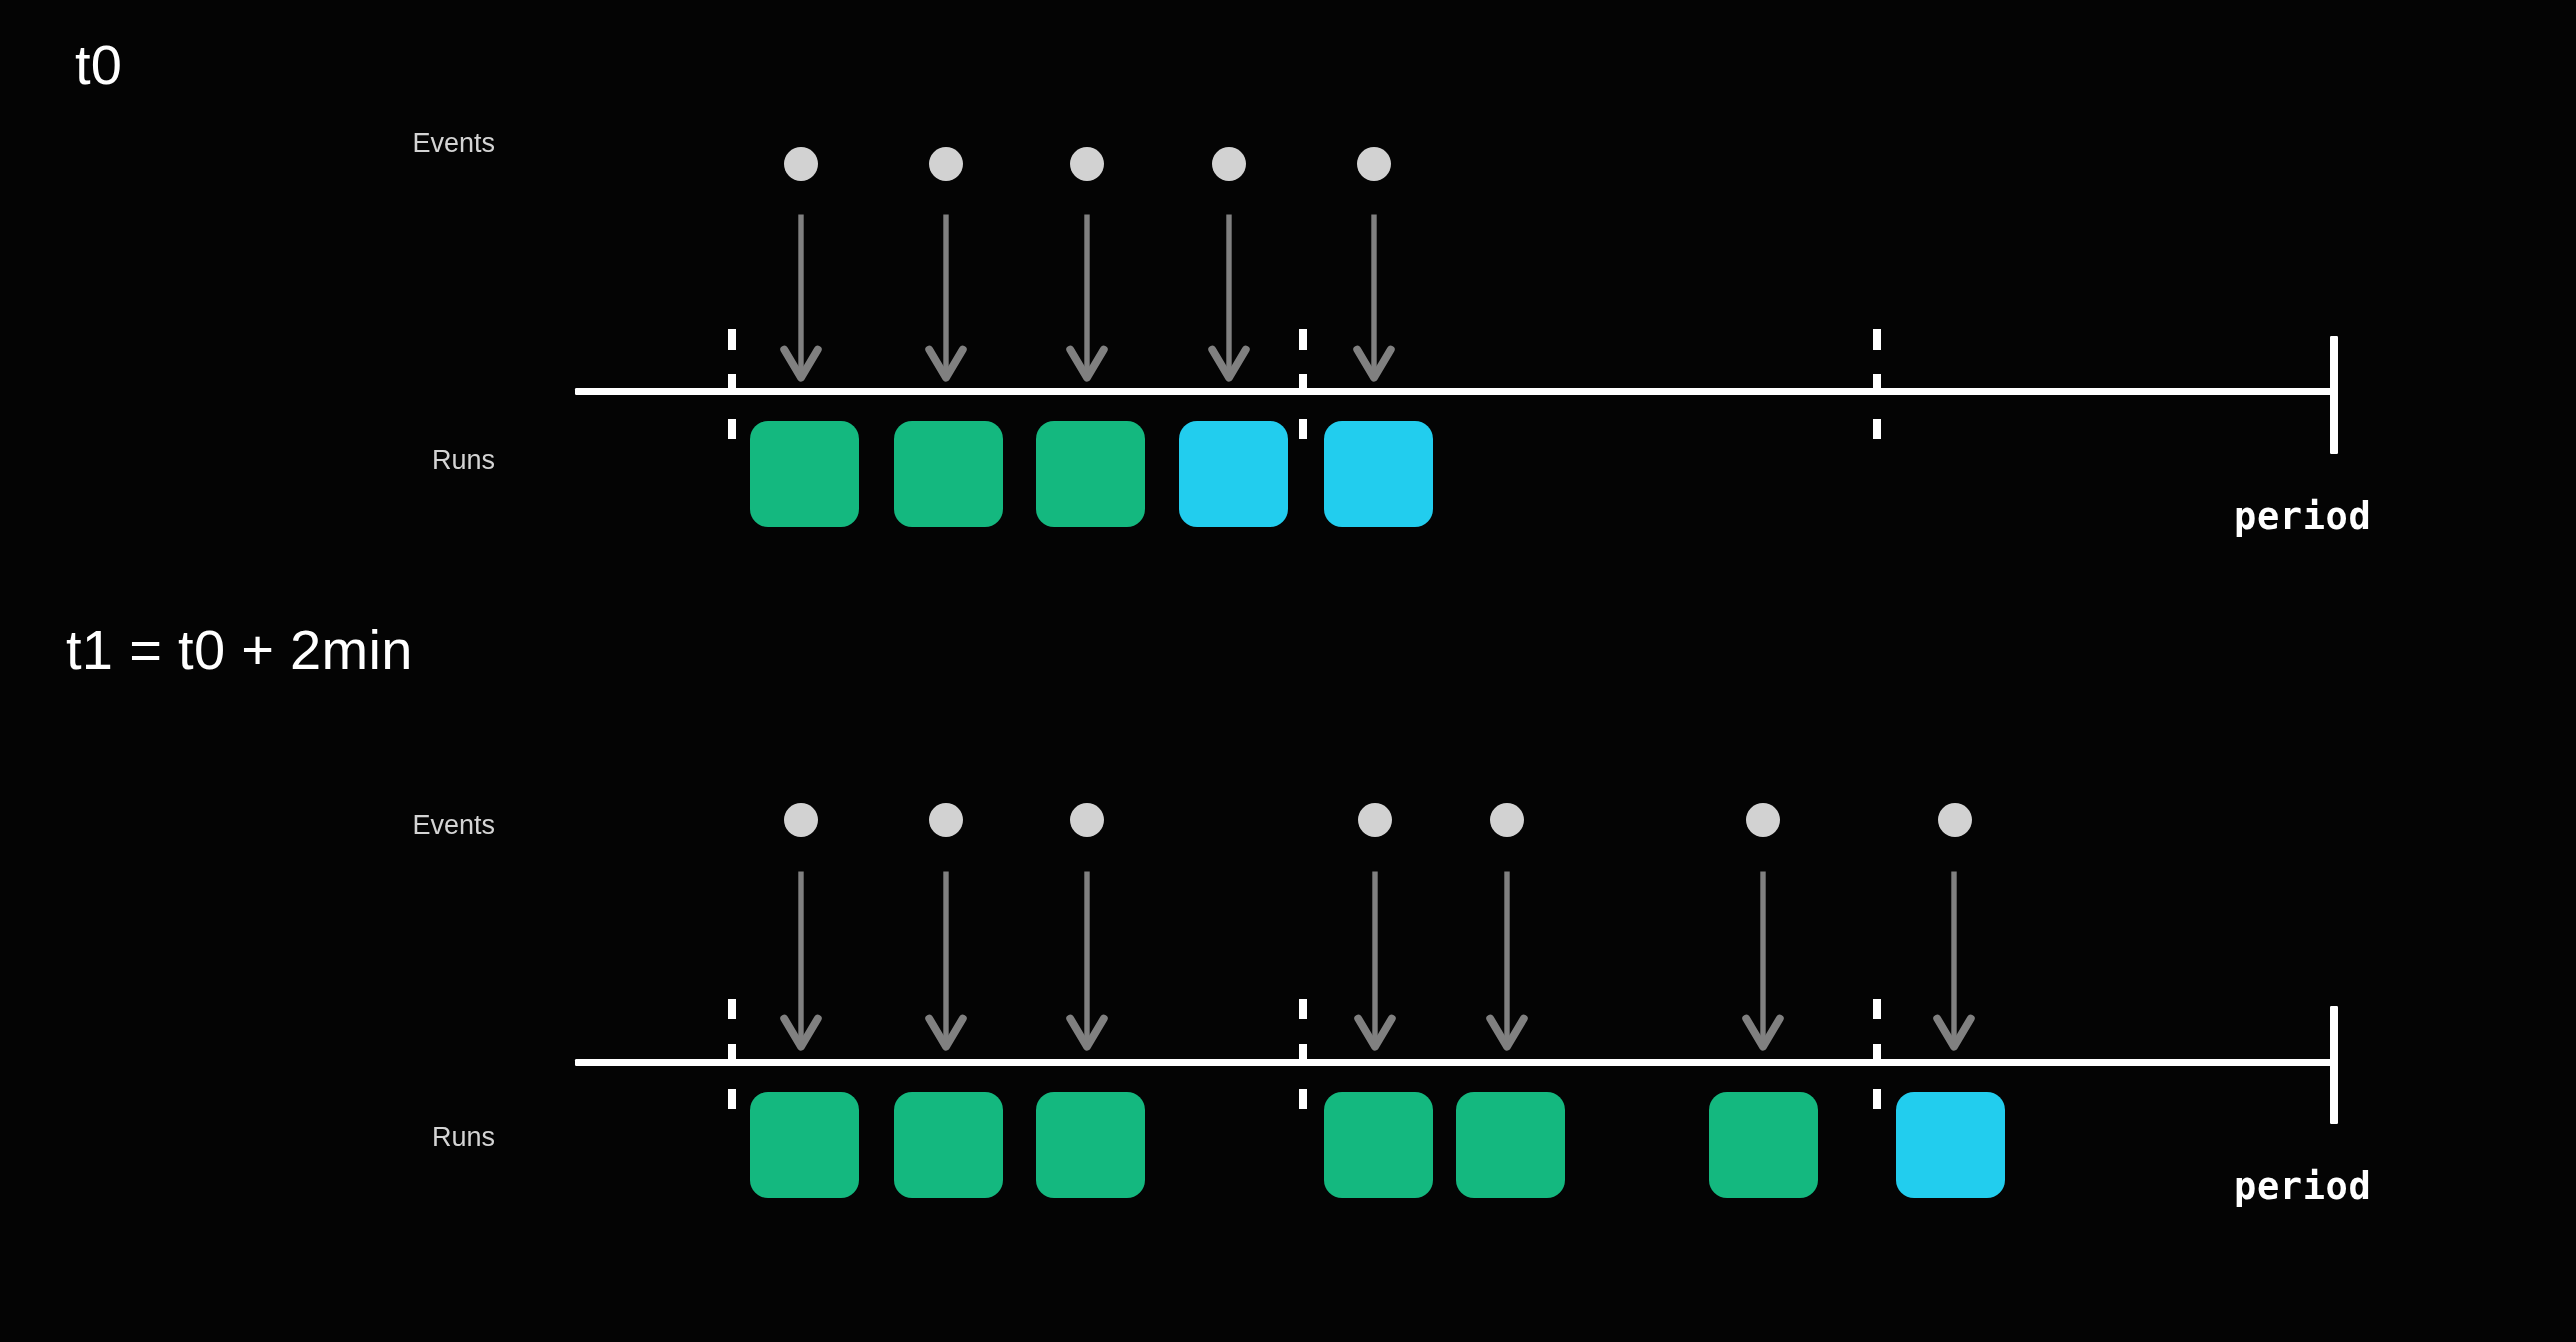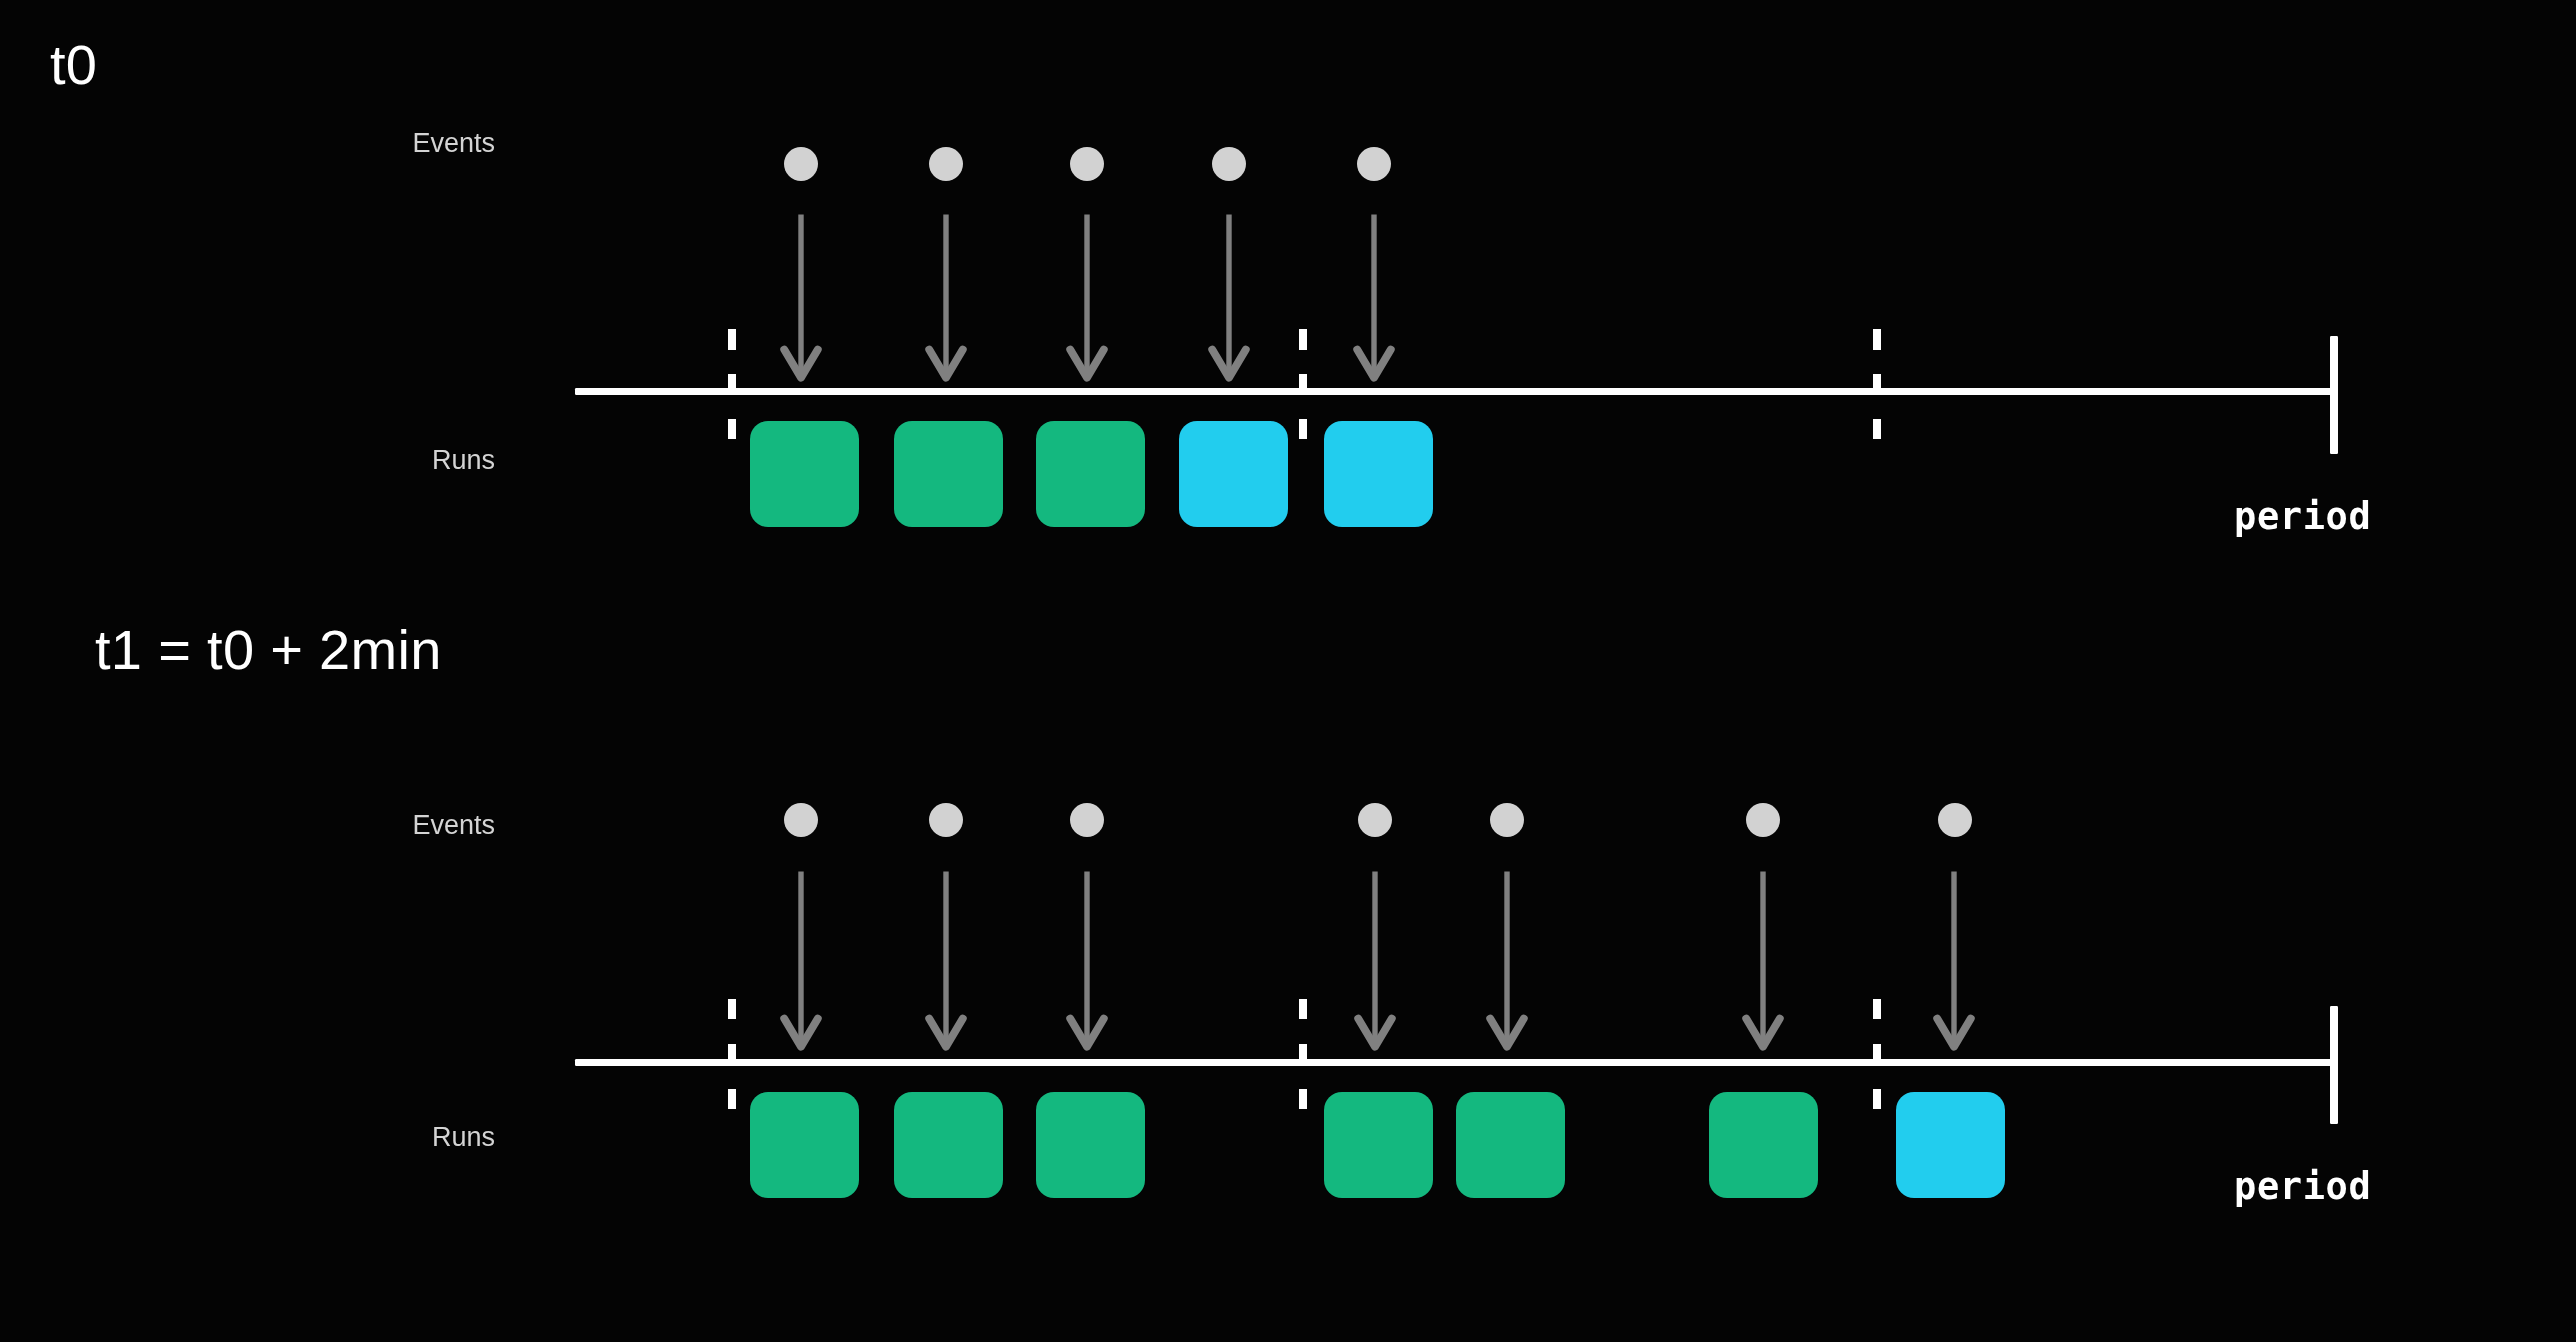--- a/index.html
+++ b/index.html
@@ -69,21 +69,21 @@
     text-align:center;
   }
 </style>
 </head>
 <body>
 
 <div class="stage">
 
   <div>
 
-    <div class="phase-title" style="left:50px;top:37px;">t0</div>
+    <div class="phase-title" style="left:75px;top:37px;">t0</div>
 
     <div class="row-label" style="left:302px;top:130px;width:193px;">Events</div>
 
     <div class="row-label" style="left:302px;top:447px;width:193px;">Runs</div>
 
     <div class="axis-line" style="left:575px;top:388px;width:1758px;"></div>
     <div class="axis-endtick" style="left:2330px;top:336px;height:118px;"></div>
 
     <div class="boundary" style="left:728px;top:329px;height:121px;"></div>
     <div class="boundary" style="left:1299px;top:329px;height:121px;"></div>
@@ -120,21 +120,21 @@
     <div class="run-block" style="left:894px;top:421px;width:109px;height:106px;background:#14b87f;"></div>
     <div class="run-block" style="left:1036px;top:421px;width:109px;height:106px;background:#14b87f;"></div>
     <div class="run-block" style="left:1179px;top:421px;width:109px;height:106px;background:#22cdee;"></div>
     <div class="run-block" style="left:1324px;top:421px;width:109px;height:106px;background:#22cdee;"></div>
 
     <div class="period-caption" style="left:2234px;top:495px;">period</div>
   </div>
 
   <div>
 
-    <div class="phase-title" style="left:66px;top:622px;margin-left:29px;">t1 = t0 + 2min</div>
+    <div class="phase-title" style="left:66px;top:622px;">t1 = t0 + 2min</div>
 
     <div class="row-label" style="left:302px;top:812px;width:193px;">Events</div>
 
     <div class="row-label" style="left:302px;top:1124px;width:193px;">Runs</div>
 
     <div class="axis-line" style="left:575px;top:1059px;width:1758px;"></div>
     <div class="axis-endtick" style="left:2330px;top:1006px;height:118px;"></div>
 
     <div class="boundary" style="left:728px;top:999px;height:121px;"></div>
     <div class="boundary" style="left:1299px;top:999px;height:121px;"></div>

